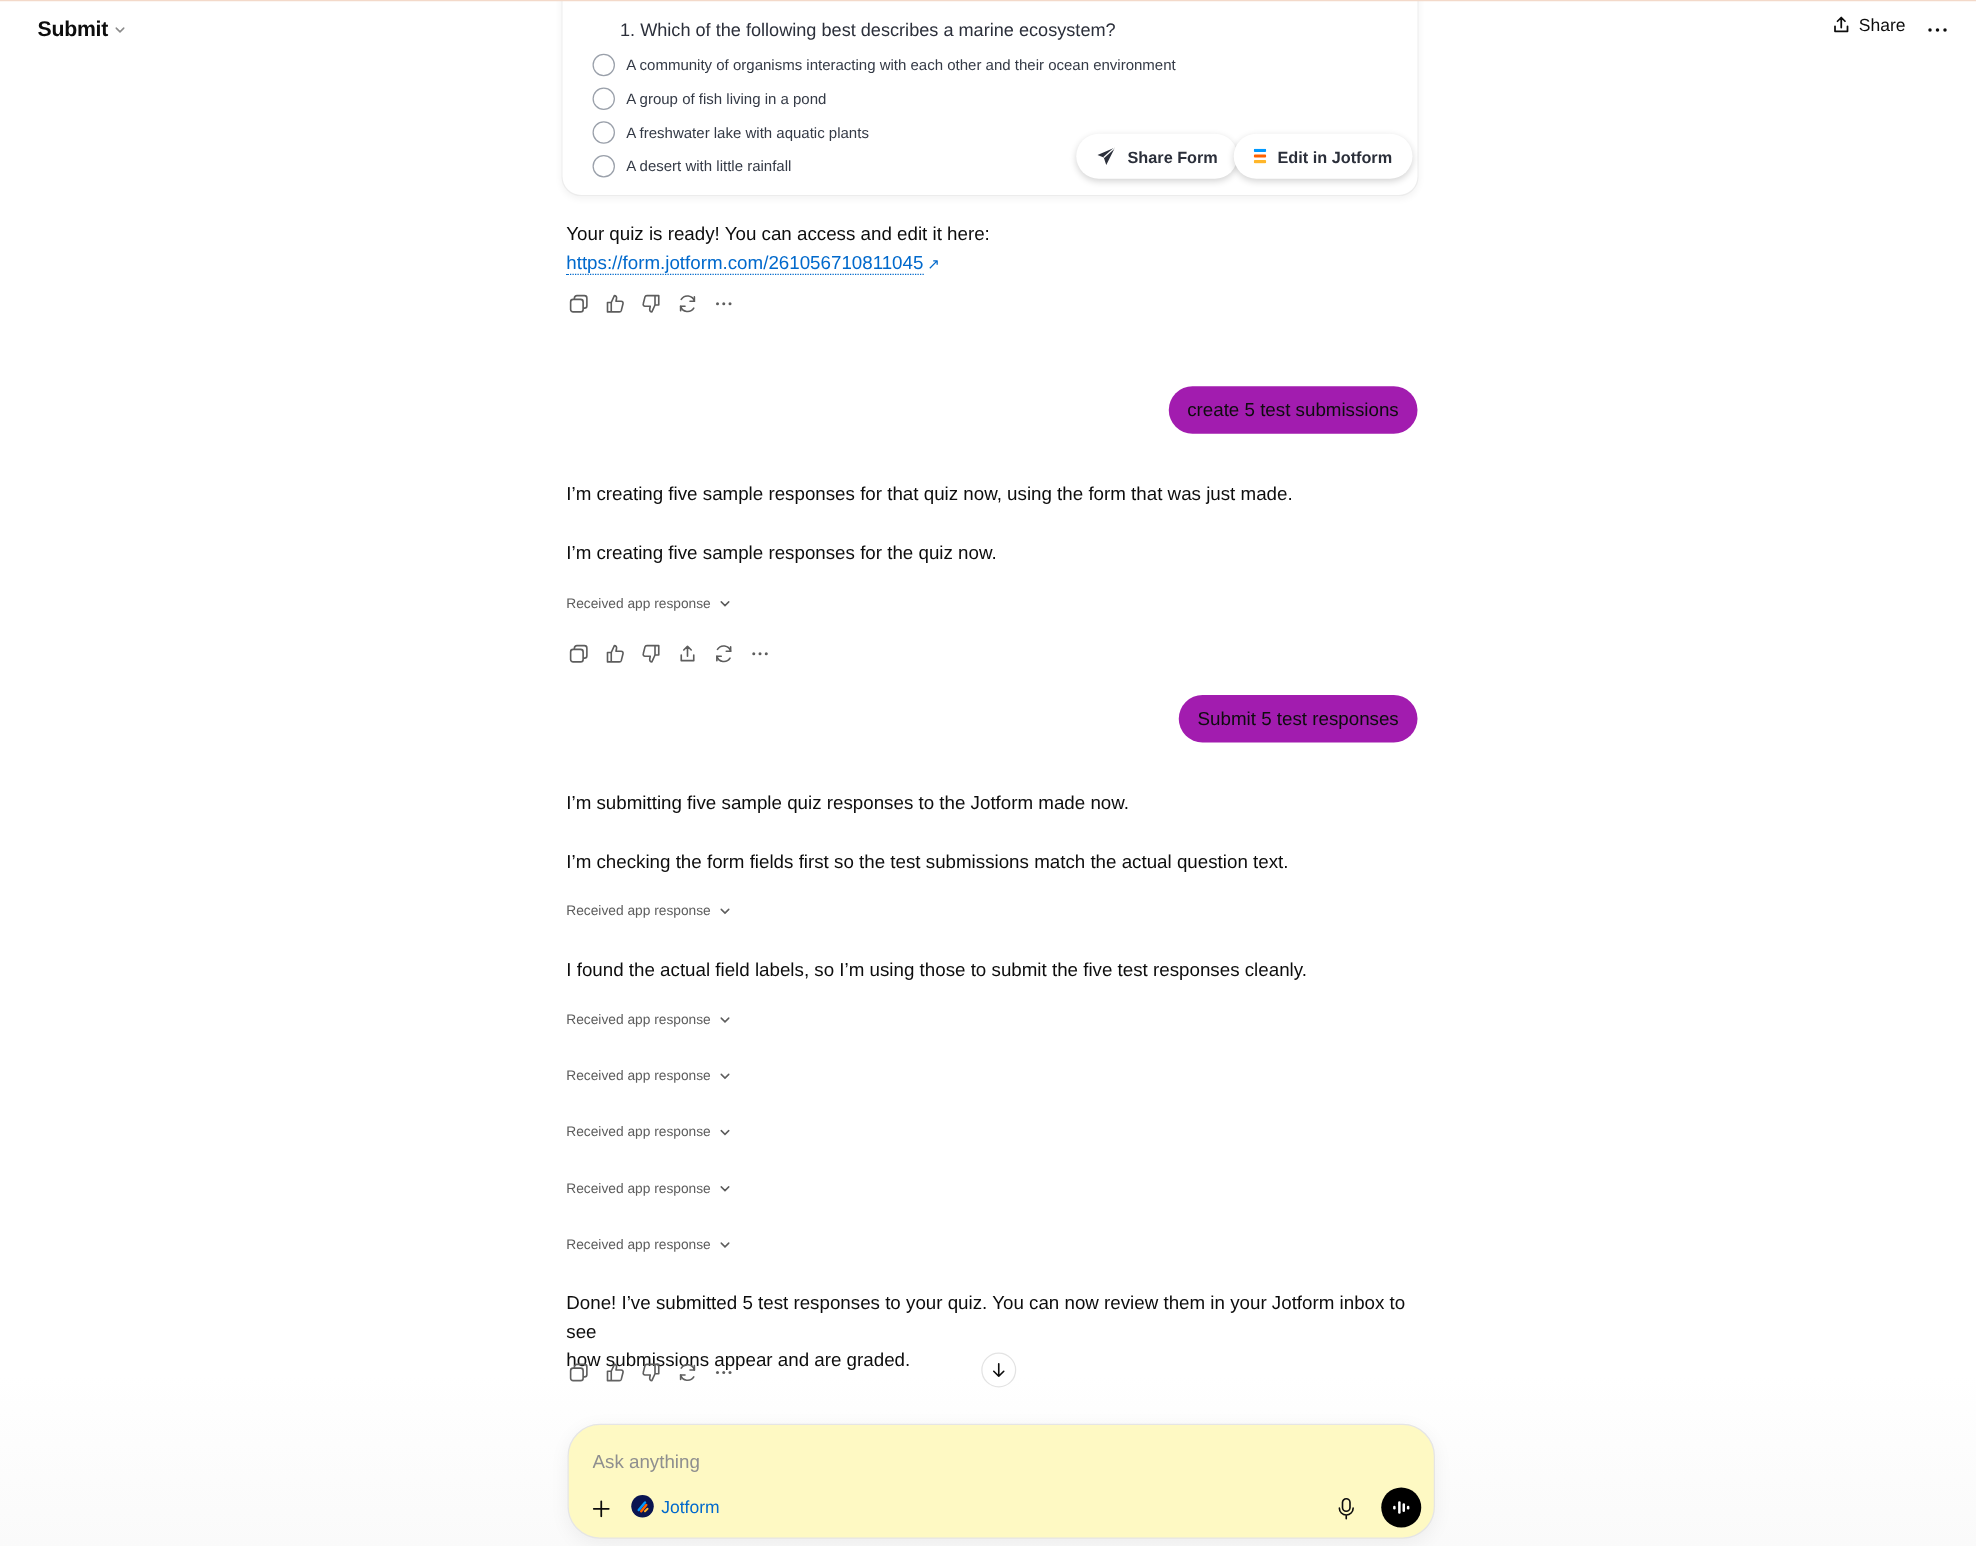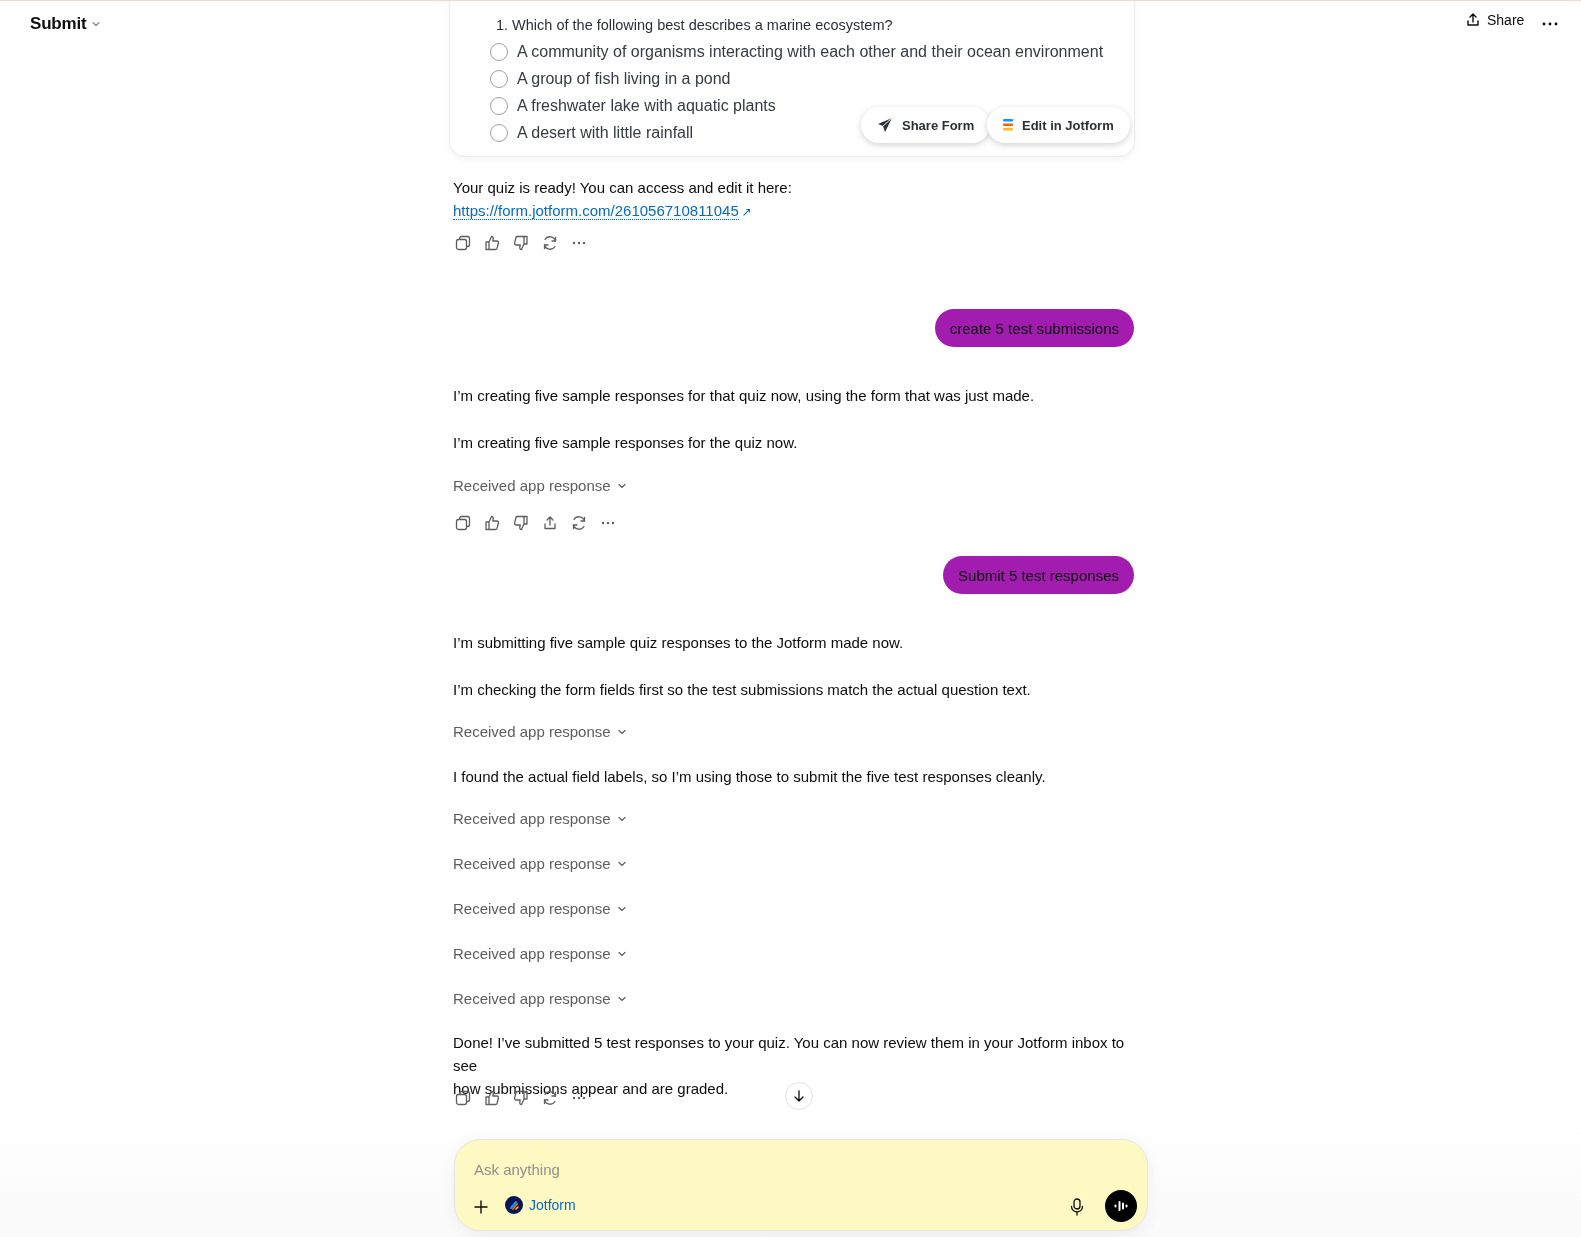--- a/index.html
+++ b/index.html
@@ -11,34 +11,34 @@
   .model-switch { position: absolute; left: 30px; top: 14px; display: flex; align-items: center; gap: 4px; cursor: pointer; }
   .model-name { font-size: 17px; font-weight: 600; color: #0d0d0d; letter-spacing: -0.2px; }
   .chev { width: 12px; height: 12px; }
   .share-btn { position: absolute; left: 1465px; top: 12px; display: flex; align-items: center; gap: 6px; font-size: 14px; font-weight: 500; color: #0d0d0d; cursor: pointer; }
   .more-btn { position: absolute; left: 1540px; top: 14px; width: 20px; height: 20px; display: flex; align-items: center; justify-content: center; cursor: pointer; }
 
   .thread { position: absolute; left: 453px; width: 690px; top: 0; }
 
   .form-card { position: absolute; left: -4px; top: -10px; width: 686px; height: 167px; border: 1px solid #ececec; border-top: none; border-radius: 0 0 16px 16px; box-shadow: 0 2px 6px rgba(0,0,0,0.05); background: #fff; }
   .q-title { position: absolute; left: 27px; top: 27px; font-size: 14.5px; color: #2b2f3a; font-weight: 500; margin-left: 19px; }
-  .opt { position: absolute; left: 24px; display: flex; gap: 9px; font-size: 16px; color: #343a46; margin-left: 16px; }
+  .opt { position: absolute; left: 24px; display: flex; align-items: center; gap: 9px; font-size: 12px; color: #343a46; }
   .radio { width: 18px; height: 18px; border: 1.4px solid #9aa0aa; border-radius: 50%; background: #fff; }
   .card-btn { position: absolute; top: 117px; height: 36px; border-radius: 18px; background: #fff; box-shadow: 0 2px 6px rgba(0,0,0,0.18); display: flex; align-items: center; gap: 9px; padding: 0 16px; font-size: 13px; font-weight: 600; color: #2b2f3a; cursor: pointer; }
 
   .p { position: absolute; left: 0; font-size: 15px; line-height: 23px; color: #0d0d0d; }
   .link { color: #0169cc; text-decoration: none; border-bottom: 1px dotted #0169cc; cursor: pointer; }
   .link-arrow { color: #0169cc; font-size: 12px; margin-left: 3px; }
 
   .actions { position: absolute; left: 0; display: flex; align-items: center; gap: 9px; }
   .act { width: 20px; height: 20px; display: flex; align-items: center; justify-content: center; cursor: pointer; }
 
   .user-bubble { position: absolute; right: 9px; height: 38px; border-radius: 19px; background: #a21caf; padding: 0 15px; display: flex; align-items: center; font-size: 15px; color: #0d0d0d; }
 
-  .app-resp { position: absolute; left: 0; display: flex; align-items: center; gap: 6px; font-size: 15px; color: #5d5d5d; cursor: pointer; }
+  .app-resp { position: absolute; left: 0; display: flex; align-items: center; gap: 6px; font-size: 11px; color: #5d5d5d; cursor: pointer; }
 
   .scroll-down { position: absolute; left: 785px; top: 1082px; width: 28px; height: 28px; border-radius: 50%; border: 1px solid #e3e3e3; background: #fff; display: flex; align-items: center; justify-content: center; cursor: pointer; z-index: 3; }
 
   .bottom-fade { position: absolute; left: 0; top: 1100px; width: 100%; height: 137px; background: linear-gradient(to bottom, rgba(255,255,255,0) 0%, #fafafa 100%); }
 
   .composer { position: absolute; left: 454px; top: 1139px; width: 694px; height: 92px; border-radius: 26px; background: #fef9c3; border: 1px solid #e5e5e5; box-shadow: 0 4px 16px rgba(0,0,0,0.06); z-index: 4; }
   .composer-input { position: absolute; left: 19px; top: 16px; width: 560px; height: 26px; border: none; outline: none; font-size: 15px; color: #0d0d0d; background: transparent; font-family: "Liberation Sans", sans-serif; }
   .composer-input::placeholder { color: #8f8f8f; }
   .plus-btn { position: absolute; left: 14px; top: 55px; width: 24px; height: 24px; display: flex; align-items: center; justify-content: center; cursor: pointer; }
   .app-chip { position: absolute; left: 50px; top: 56px; display: flex; align-items: center; gap: 6px; font-size: 14px; color: #0169cc; cursor: pointer; }

